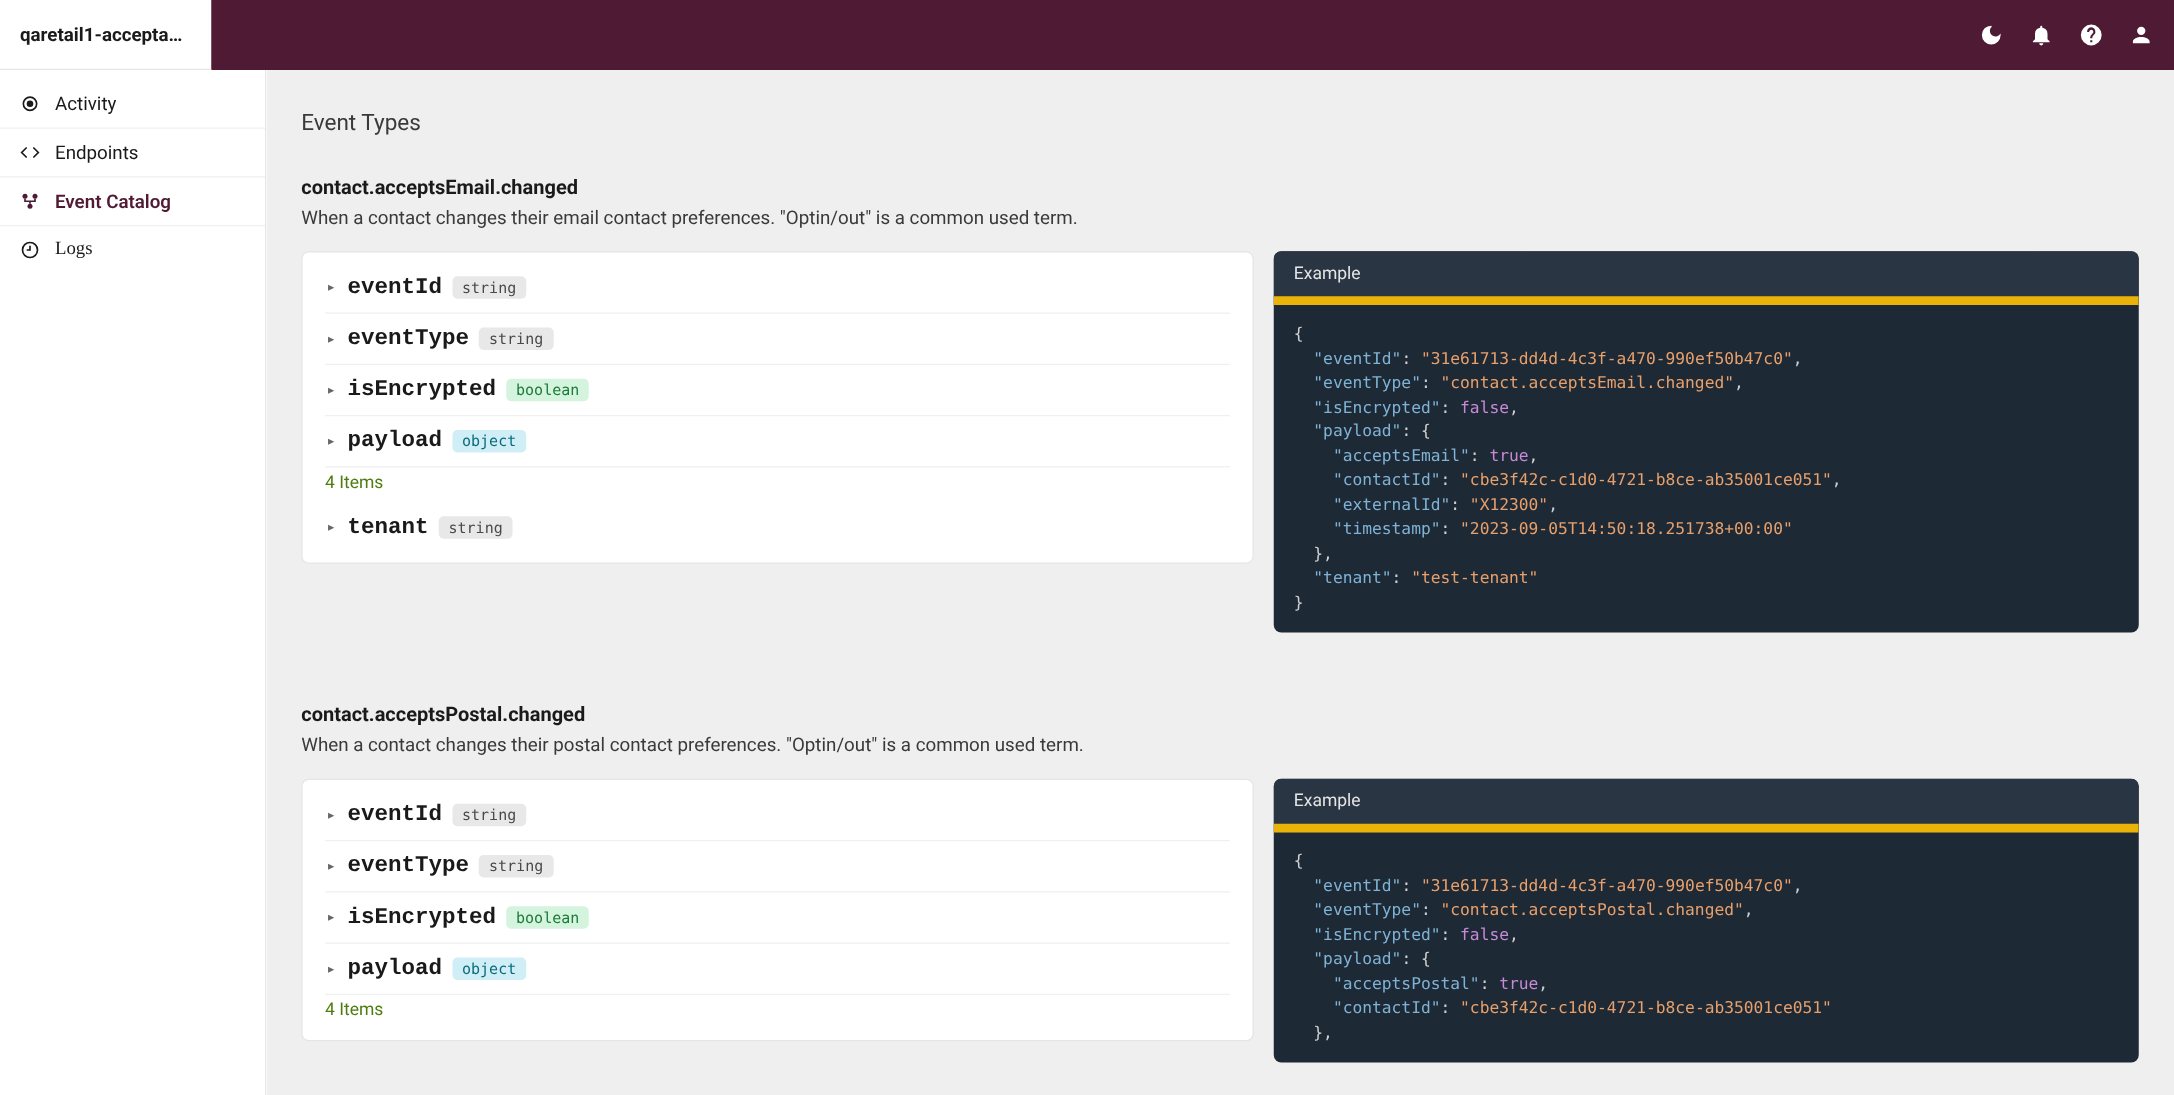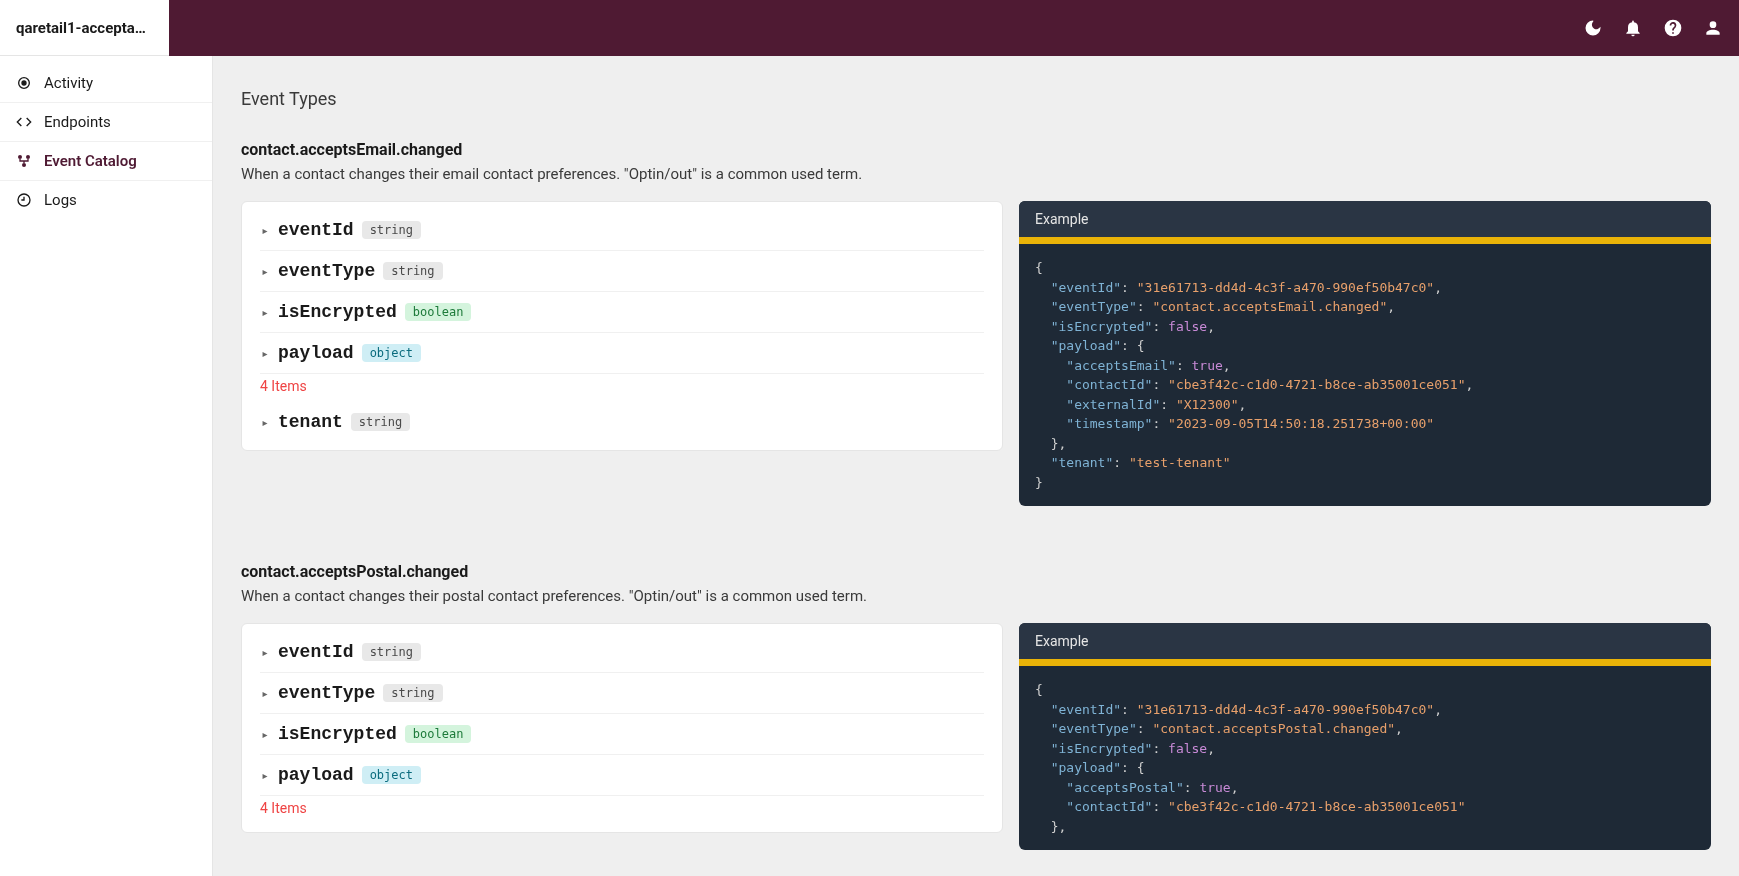--- a/index.html
+++ b/index.html
@@ -55,21 +55,21 @@
     .sidebar-item {
       display: flex;
       align-items: center;
       gap: 12px;
       padding: 10px 16px;
       font-size: 15px;
       color: #1a1a1a;
       cursor: pointer;
       border-bottom: 1px solid #f0f0f0;
     }
-    .sidebar-item:last-child { border-bottom: none; }
+    .sidebar-item:last-child { border-bottom: none; font-family: Liberation Serif, serif; }
     .sidebar-item.active { color: #4f1a33; font-weight: 600; }
     .sidebar-item-icon { width: 16px; height: 16px; display: flex; align-items: center; justify-content: center; flex-shrink: 0; }
     .sidebar-footer { margin-top: auto; padding: 16px; font-size: 13px; color: #666; text-align: center; }
     
     .main {
       margin-left: 213px;
       margin-top: 56px;
       padding: 32px 28px;
     }
     .page-title { font-size: 18px; font-weight: 400; color: #3a3a3a; margin-bottom: 28px; }
@@ -100,21 +100,21 @@
     .schema-name { font-weight: 600; font-family: Liberation Mono, monospace; font-size: 18px; }
     .type-badge {
       font-family: ui-monospace, "SF Mono", Menlo, Consolas, monospace;
       font-size: 12px;
       padding: 2px 8px;
       border-radius: 4px;
     }
     .type-string { background: #e8e8e8; color: #4a4a4a; }
     .type-boolean { background: #d4f4dd; color: #1d7a3a; text-align: center; }
     .type-object { background: #cfeef5; color: #0a6b7d; }
-    .items-count { color: #ef4444; font-size: 14px; padding: 4px 0 8px 0; }
+    .items-count { color: #4d7c0f; font-size: 14px; padding: 4px 0 8px 0; }
     
     .example-card {
       background: #1e2936;
       border-radius: 6px;
       flex: 1;
       min-width: 0;
       overflow: hidden;
     }
     .example-header {
       background: #2a3544;

